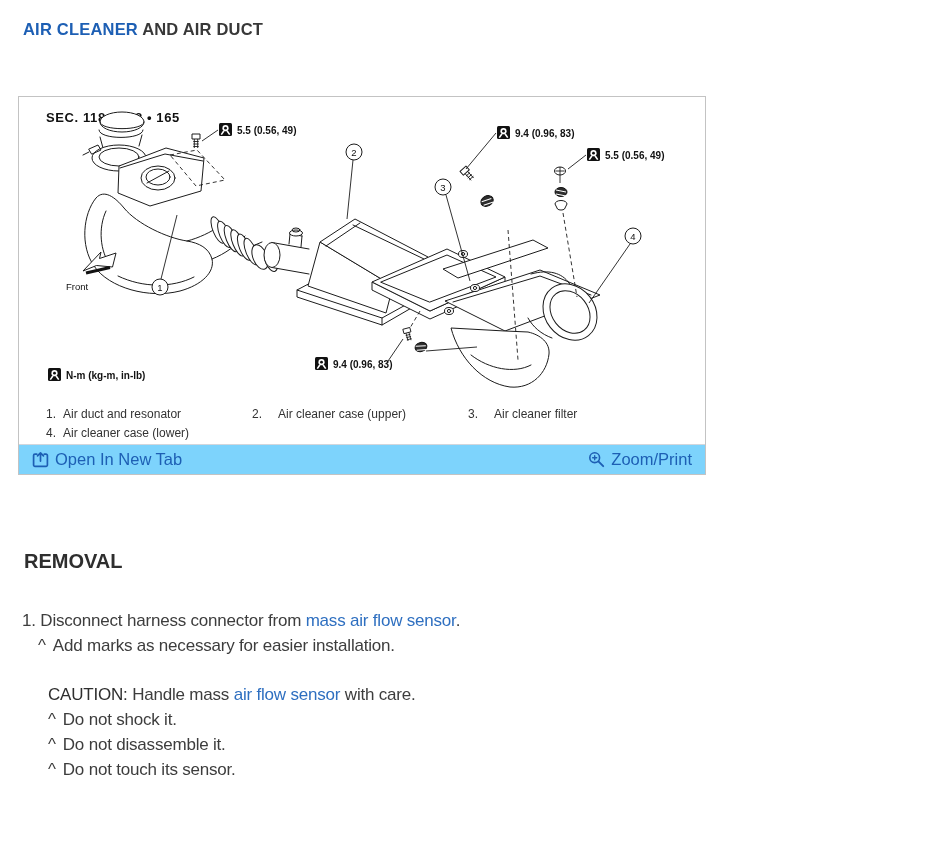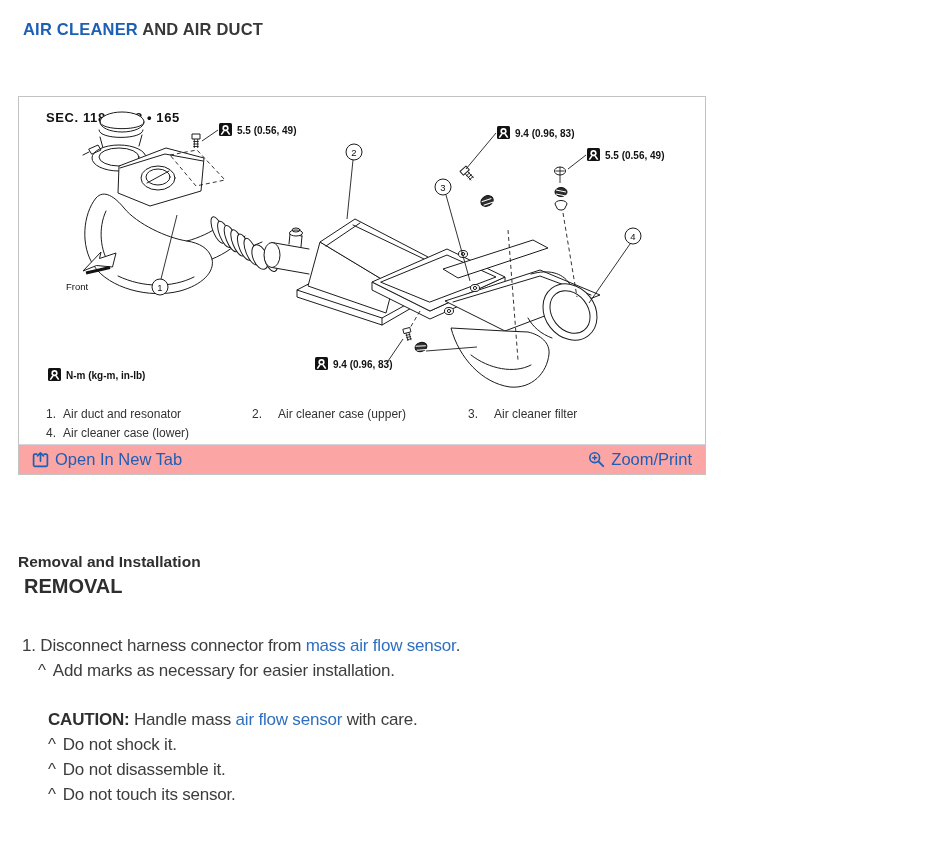--- a/index.html
+++ b/index.html
@@ -20,35 +20,35 @@
   .dash{stroke:#1c1c1c;stroke-width:.9;fill:none;stroke-dasharray:4 3;}
   .thin{stroke:#1c1c1c;stroke-width:.9;fill:none;}
   .sec-text{font-size:13px;font-weight:bold;letter-spacing:.6px;fill:#111;}
   .tq-text{font-size:10px;font-weight:bold;fill:#111;}
   .co-num{font-size:9.5px;fill:#111;text-anchor:middle;}
   .small-lab{font-size:9.5px;fill:#111;}
   
   .figure-legend{position:relative;height:40px;font-size:12px;color:#333;}
   .figure-legend span{position:absolute;white-space:nowrap;}
   
-  .figure-footer{height:29px;background:#fca5a5;border-top:1px solid #d2d6dc;
+  .figure-footer{height:29px;background:#7dd3fc;border-top:1px solid #d2d6dc;
     display:flex;align-items:center;justify-content:space-between;padding:0 13px;}
   .flink{display:flex;align-items:center;gap:6px;color:#1d5fb4;font-size:16.5px;cursor:pointer;text-decoration:none;}
   .flink svg{display:block;}
   
   .content{position:absolute;left:18px;top:549px;width:908px;font-size:17px;letter-spacing:-.2px;color:#3d3d3d;}
   .content .h-main{font-size:15.5px;font-weight:bold;color:#2e2e2e;line-height:25px;letter-spacing:0;}
   .content .h-sub{font-size:20px;font-weight:bold;color:#2e2e2e;line-height:25px;padding-left:6px;letter-spacing:0;}
   .tline{line-height:25px;white-space:pre-wrap;}
   .tline.step{padding-left:4px;margin-top:34px;}
   .tline.substep{padding-left:20px;}
   .tline.caution,.tline.caution-item{padding-left:30px;}
   .tline.spacer{height:24px;line-height:24px;}
   .link{color:#2e6fc0;}
-  .bold{font-weight:bold;color:#2e2e2e;}
+  .bold{font-weight:normal;color:#2e2e2e;}
   .caret{display:inline-block;margin-right:7px;}
 </style>
 </head>
 <body>
 
 <div class="page-title"><span class="hl">AIR CLEANER</span><span class="rest"> AND AIR DUCT</span></div>
 
 <div class="figure-box">
   <svg class="figure-canvas" viewBox="0 0 684 307">
 
@@ -265,21 +265,20 @@
         <circle cx="6.3" cy="6.3" r="4.6" stroke="#1d5fb4" stroke-width="1.5" fill="none"></circle>
         <path d="M9.8,9.8 L14.3,14.3" stroke="#1d5fb4" stroke-width="1.8" fill="none" stroke-linecap="round"></path>
         <path d="M6.3,4.4 L6.3,8.2 M4.4,6.3 L8.2,6.3" stroke="#1d5fb4" stroke-width="1.3" fill="none" stroke-linecap="round"></path>
       </svg>
       <span>Zoom/Print</span>
     </a>
   </div>
 </div>
 
 <div class="content">
-  <div class="h-main">Removal and Installation</div>
   <div class="h-sub">REMOVAL</div>
   <div>
       <div class="tline step"><span>1. Disconnect harness connector from </span><span class="link">mass air flow sensor</span><span>.</span></div>
       <div class="tline substep"><span class="caret">^</span><span>Add marks as necessary for easier installation.</span></div>
       <div class="tline spacer"></div>
       <div class="tline caution"><span class="bold">CAUTION:</span><span> Handle mass </span><span class="link">air flow sensor</span><span> with care.</span></div>
       <div class="tline caution-item"><span class="caret">^</span><span>Do not shock it.</span></div>
       <div class="tline caution-item"><span class="caret">^</span><span>Do not disassemble it.</span></div>
       <div class="tline caution-item"><span class="caret">^</span><span>Do not touch its sensor.</span></div>
     </div>

